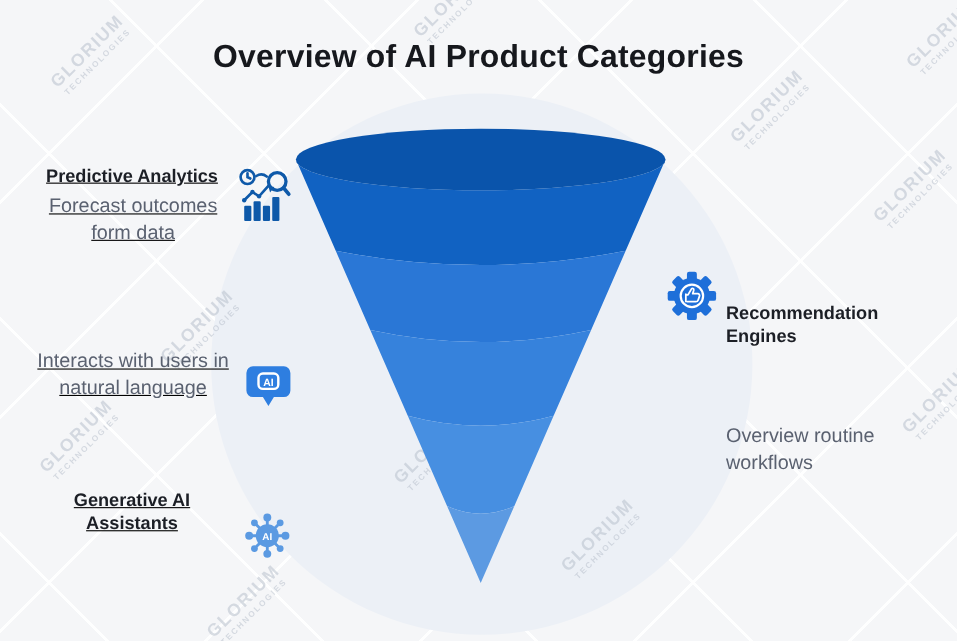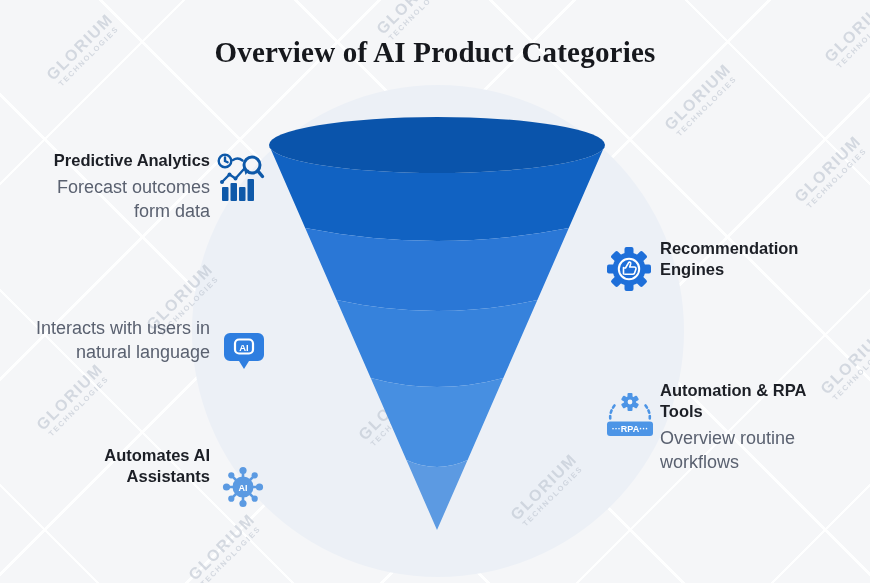--- a/index.html
+++ b/index.html
@@ -7,36 +7,36 @@
     position:relative;width:870px;height:583px;overflow:hidden;
     font-family:"Liberation Sans",sans-serif;
     background-color:#f5f6f8;
     background-image:
       repeating-linear-gradient(45deg, rgba(255,255,255,0) 0 68px, rgba(255,255,255,.95) 68px 70.5px, rgba(255,255,255,0) 70.5px 138px),
       repeating-linear-gradient(-45deg, rgba(255,255,255,0) 0 68px, rgba(255,255,255,.95) 68px 70.5px, rgba(255,255,255,0) 70.5px 138px);
   }
   .halo{position:absolute;left:192px;top:85px;width:492px;height:492px;border-radius:50%;}
   .page-title{
     position:absolute;top:36px;left:0;width:100%;text-align:center;
-    font-size:29px;font-weight:700;color:#16181d;letter-spacing:.2px;font-family:Liberation Serif, serif;
+    font-size:29px;font-weight:700;color:#16181d;letter-spacing:.2px;
   }
   
   .wm{position:absolute;width:130px;text-align:center;transform:rotate(-45deg);
       color:#b9c1cd;opacity:.55;pointer-events:none;line-height:1.05;}
   .wm .l1{display:block;font-size:16px;font-weight:700;letter-spacing:1.5px;}
   .wm .l2{display:block;font-size:7.5px;font-weight:700;letter-spacing:1.8px;}
   
   .item{position:absolute;}
   .item .heading{display:block;font-size:16.5px;font-weight:700;color:#1c1f26;line-height:1.28;}
   .item .desc{display:block;font-size:18px;color:#5a6170;line-height:1.34;margin-top:4px;}
-  .item.left{text-align:right;}
+  .item.left{text-align:center;text-decoration:underline;}
   .item.left .heading{max-width:180px;margin-left:auto;}
   .item.left .desc{max-width:178px;margin-left:auto;}
   .item.right{text-align:left;}
-  .item.right .heading{max-width:165px;}
+  .item.right .heading{max-width:165px;margin-top:37px;}
   .icon{position:absolute;}
   svg{display:block;overflow:visible;}
 </style>
 </head>
 <body>
 
 <div class="canvas">
 
   <div class="halo" style="background:#ecf0f6;"></div>
 
@@ -130,21 +130,21 @@
     <svg width="46" height="48" viewBox="0 0 46 48">
       <g fill="#2e7ee0">
         <path d="M9 6 h28 a6 6 0 0 1 6 6 v16 a6 6 0 0 1 -6 6 h-9 l-5 8 -5 -8 h-9 a6 6 0 0 1 -6 -6 v-16 a6 6 0 0 1 6 -6 z"></path>
       </g>
       <rect x="14" y="12.5" width="18" height="14" rx="4" fill="none" stroke="#ffffff" stroke-width="2.2"></rect>
       <text x="23" y="23.5" text-anchor="middle" font-size="9.5" font-weight="bold" font-family="Liberation Sans, sans-serif" fill="#ffffff">AI</text>
     </svg>
   </div>
 
   <div class="item left" style="left:8px;top:445px;width:202px">
-    <span class="heading">Automates AI Assistants</span>
+    <span class="heading">Generative AI Assistants</span>
   </div>
   <div class="icon" style="left:217px;top:461px">
     <svg width="52" height="52" viewBox="0 0 52 52">
       <g stroke-width="2.6" stroke="#5b9ae2">
         <path d="M26 12 V19 M26 33 V40 M12 26 H19 M33 26 H40
                  M16.1 16.1 L21 21 M31 31 L35.9 35.9 M35.9 16.1 L31 21 M21 31 L16.1 35.9"></path>
       </g>
       <g fill="#5b9ae2">
         <circle cx="26" cy="9.5" r="3.6"></circle>
           <circle cx="26" cy="42.5" r="3.6"></circle>
@@ -176,38 +176,17 @@
       <circle cx="27" cy="27" r="10.2" fill="none" stroke="#ffffff" stroke-width="2"></circle>
       <g fill="none" stroke="#ffffff" stroke-width="1.6" stroke-linejoin="round" stroke-linecap="round">
         <path d="M21.5 25.5 v6.5 m0 -6 h2 l3 -5.2 c.9 -1.2 2.6 -.4 2.2 1 l-1 3.2 h4.6 c1.3 0 2 1 1.6 2.2 l-1.3 3.8 c-.3 .9 -1 1.3 -2 1.3 h-7.7"></path>
       </g>
     </svg>
   </div>
   <div class="item right" style="left:660px;top:238px;width:210px">
     <span class="heading">Recommendation Engines</span>
   </div>
 
-  <div class="icon" style="left:600px;top:390px">
-    <svg width="60" height="56" viewBox="0 0 60 56">
-      <g fill="#4d95e6">
-        <rect x="27.5" y="3" width="5" height="5" rx="1" transform="rotate(0 30 12)"></rect>
-        <rect x="27.5" y="3" width="5" height="5" rx="1" transform="rotate(60 30 12)"></rect>
-        <rect x="27.5" y="3" width="5" height="5" rx="1" transform="rotate(120 30 12)"></rect>
-        <rect x="27.5" y="3" width="5" height="5" rx="1" transform="rotate(180 30 12)"></rect>
-        <rect x="27.5" y="3" width="5" height="5" rx="1" transform="rotate(240 30 12)"></rect>
-        <rect x="27.5" y="3" width="5" height="5" rx="1" transform="rotate(300 30 12)"></rect>
-        <circle cx="30" cy="12" r="6"></circle>
-      </g>
-      <circle cx="30" cy="12" r="2.4" fill="#f5f6f8"></circle>
-      <g fill="none" stroke-width="2.6" stroke-dasharray="2.5 3.2" stroke-linecap="round" stroke="#4d95e6">
-        <path d="M14.5 15.5 C 11 20 9.8 24.5 10.3 29"></path>
-        <path d="M45.5 15.5 C 49 20 50.2 24.5 49.7 29"></path>
-      </g>
-      <rect x="7" y="31.5" width="46" height="14.5" rx="3" fill="#4d95e6"></rect>
-      <text x="30" y="42" text-anchor="middle" font-size="9" font-weight="bold" font-family="Liberation Sans, sans-serif" fill="#ffffff">···RPA···</text>
-    </svg>
-  </div>
   <div class="item right" style="left:660px;top:380px;width:200px">
-    <span class="heading">Automation &amp; RPA Tools</span>
     <span class="desc" style="max-width:160px">Overview routine workflows</span>
   </div>
 
 </div>
 
 </body></html>

